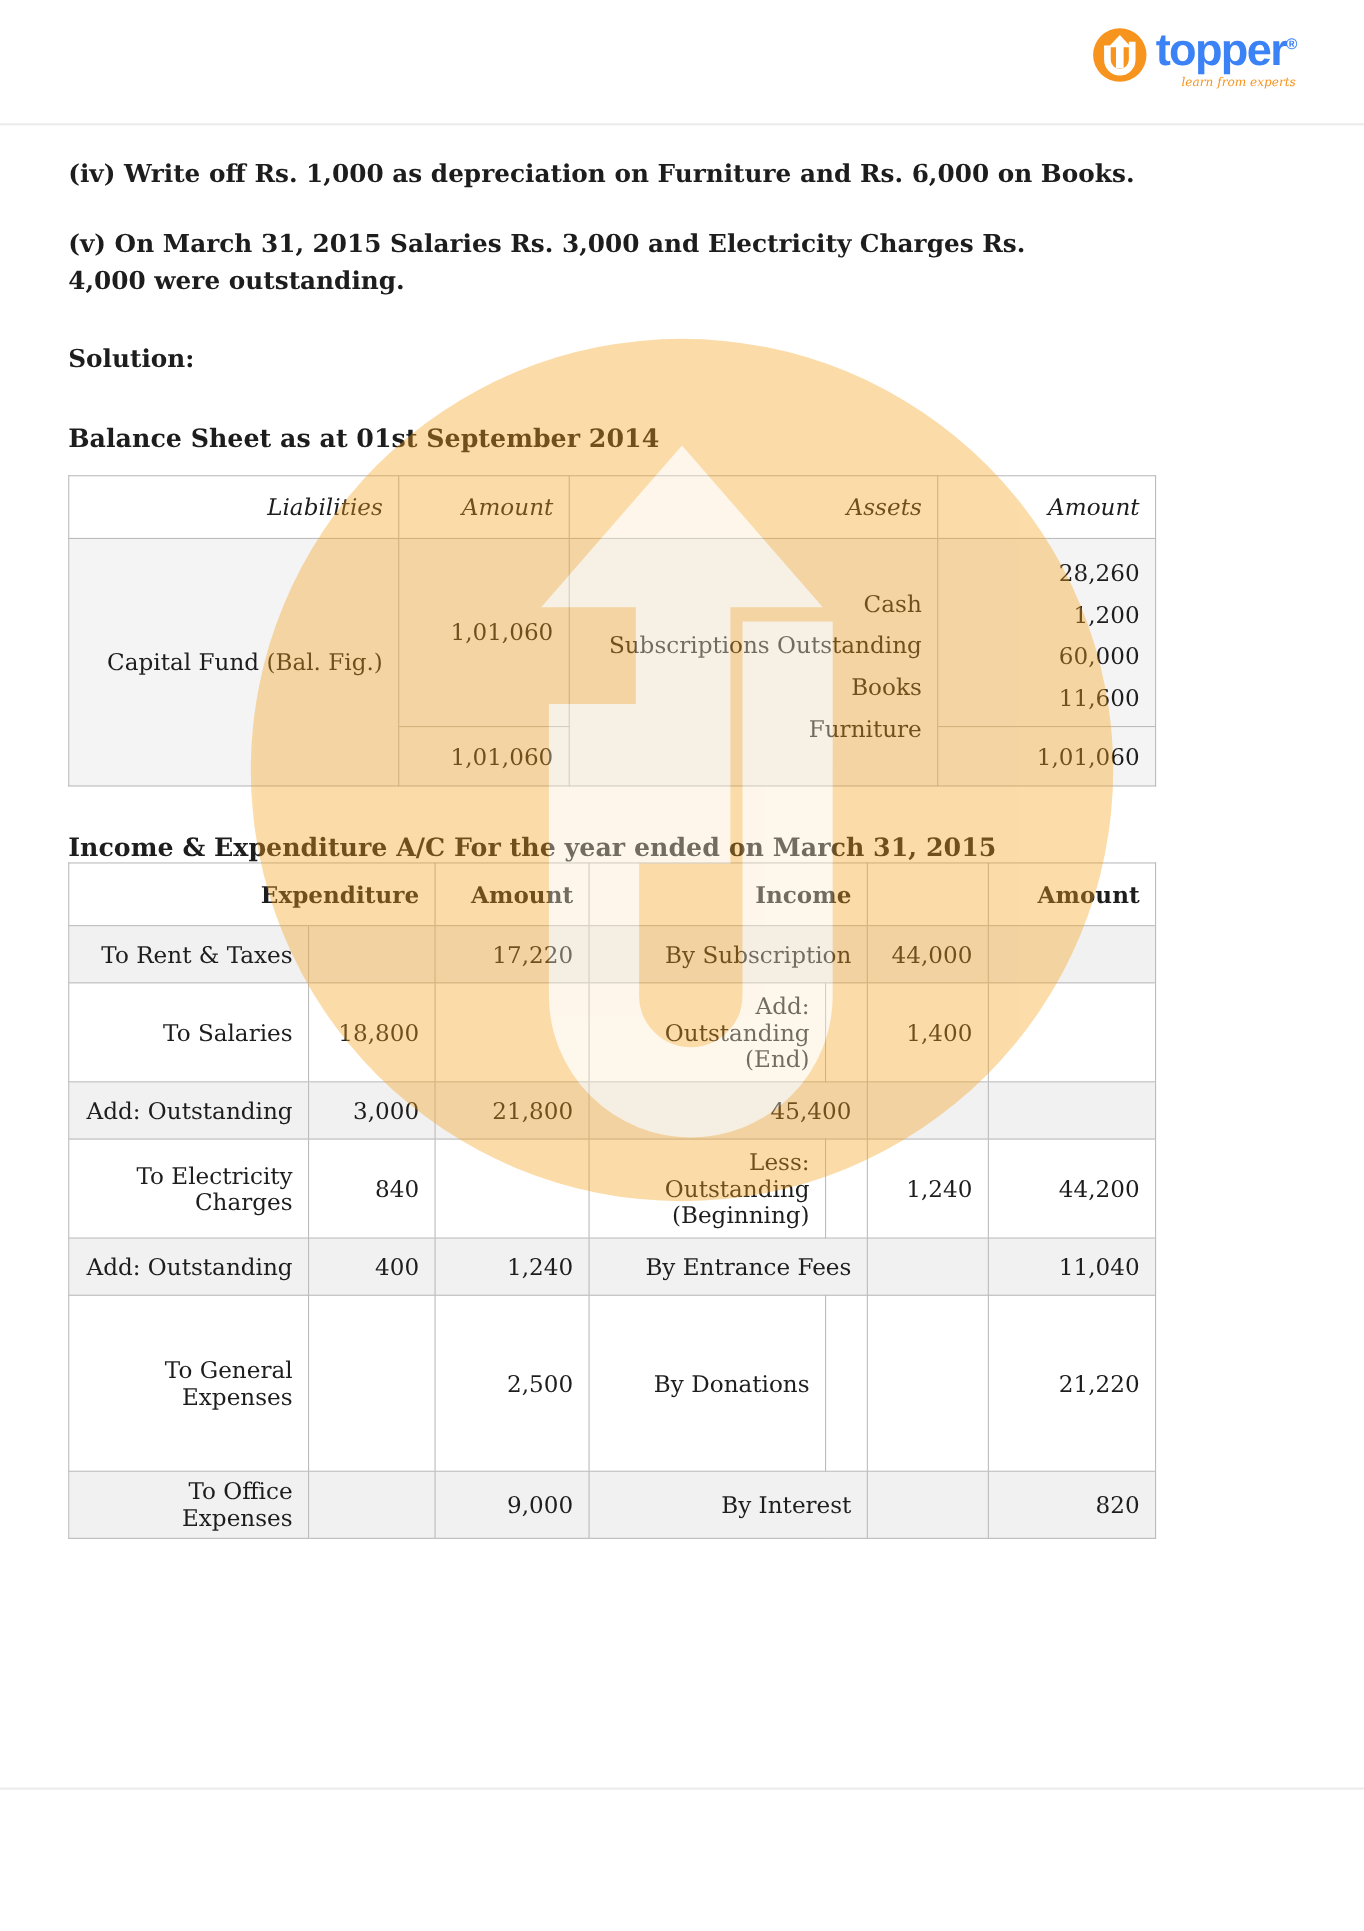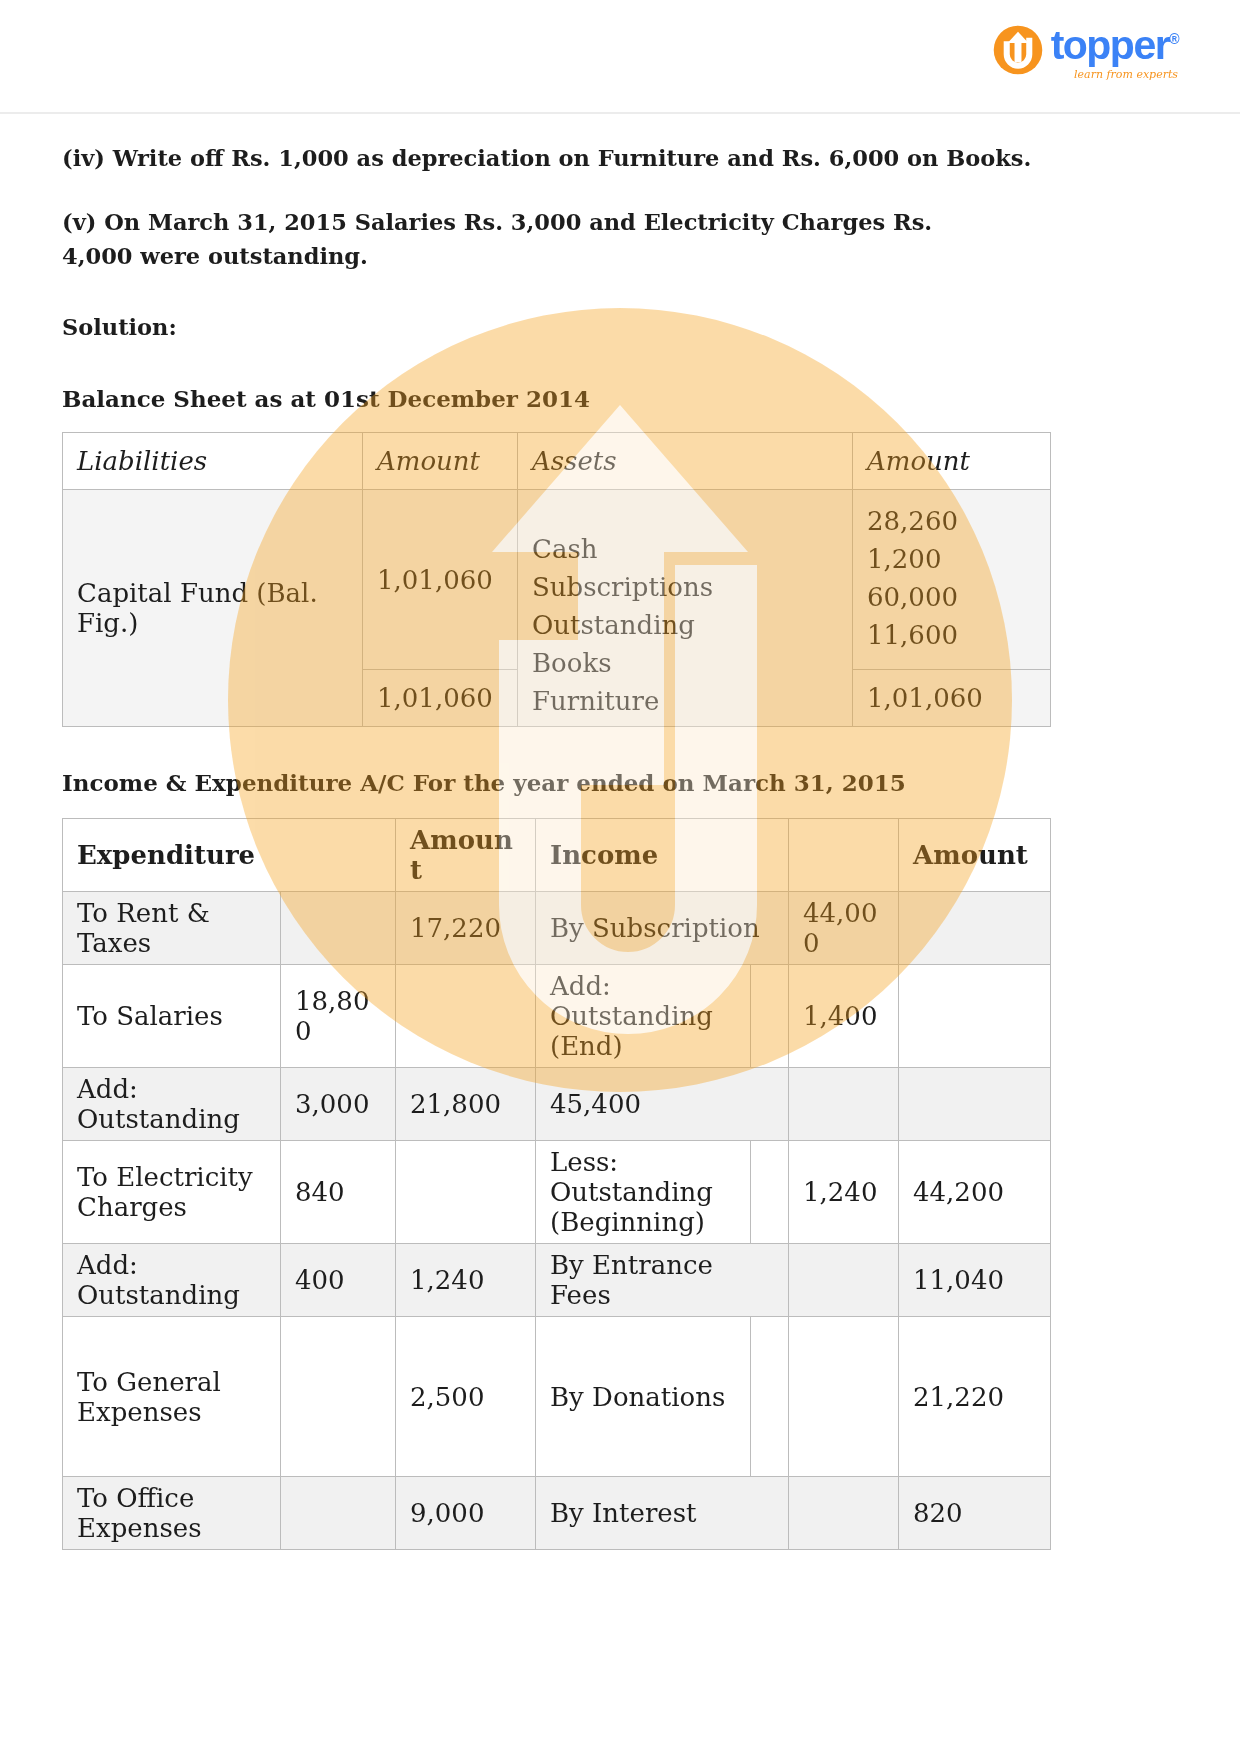--- a/index.html
+++ b/index.html
@@ -22,33 +22,33 @@
 
   .point{font-weight:bold;font-size:22.5px;line-height:1.5;margin:0;}
   .pt-iv{margin-top:28px;}
   .pt-v{margin-top:30px;max-width:930px;}
   .pt-sol{margin-top:38px;}
 
   .table-title{font-weight:bold;font-size:23px;margin:0;}
   .bs-title{margin-top:40px;}
   .ie-title{margin-top:42px;}
 
-  table{border-collapse:collapse;table-layout:fixed;width:988px;font-size:26px;}
+  table{border-collapse:collapse;table-layout:fixed;width:988px;font-size:21px;text-align:right;}
   td{border:1px solid #bcbcbc;padding:6px 14px;vertical-align:middle;word-wrap:break-word;}
 
   
   .bs-table{margin-top:20px;}
   .bs-table thead td{font-style:italic;background:#fff;height:44px;}
   .bs-table tbody td{background:#f4f4f4;}
   .stack div{line-height:38px;}
   .assets-cell{vertical-align:top;padding-top:40px;}
   .assets-amts{vertical-align:top;padding-top:12px;margin-left:16px;}
 
   
-  .ie-table{margin-top:22px;}
+  .ie-table{}
   .ie-table thead td{font-weight:bold;background:#ffffff;height:44px;}
   .ie-table tbody tr:nth-child(odd) td{background:#f1f1f1;}
   .ie-table tbody tr:nth-child(even) td{background:#ffffff;}
 
   
   .watermark{position:absolute;left:0;top:0;z-index:6;pointer-events:none;}
 </style>
 </head>
 <body>
 
@@ -68,21 +68,21 @@
       </div>
     </div>
   </div>
 
   <hr class="rule top-rule">
 
   <p class="point pt-iv">(iv) Write off Rs. 1,000 as depreciation on Furniture and Rs. 6,000 on Books.</p>
   <p class="point pt-v">(v) On March 31, 2015 Salaries Rs. 3,000 and Electricity Charges Rs. 4,000 were outstanding.</p>
   <p class="point pt-sol">Solution:</p>
 
-  <h3 class="table-title bs-title">Balance Sheet as at 01st December 2014</h3>
+  <h3 class="table-title bs-title">Balance Sheet as at 01st September 2014</h3>
 
   <table class="bs-table">
     <colgroup>
       <col style="width:300px">
         <col style="width:155px">
         <col style="width:335px">
         <col style="width:198px">
     </colgroup>
     <thead>
       <tr>

